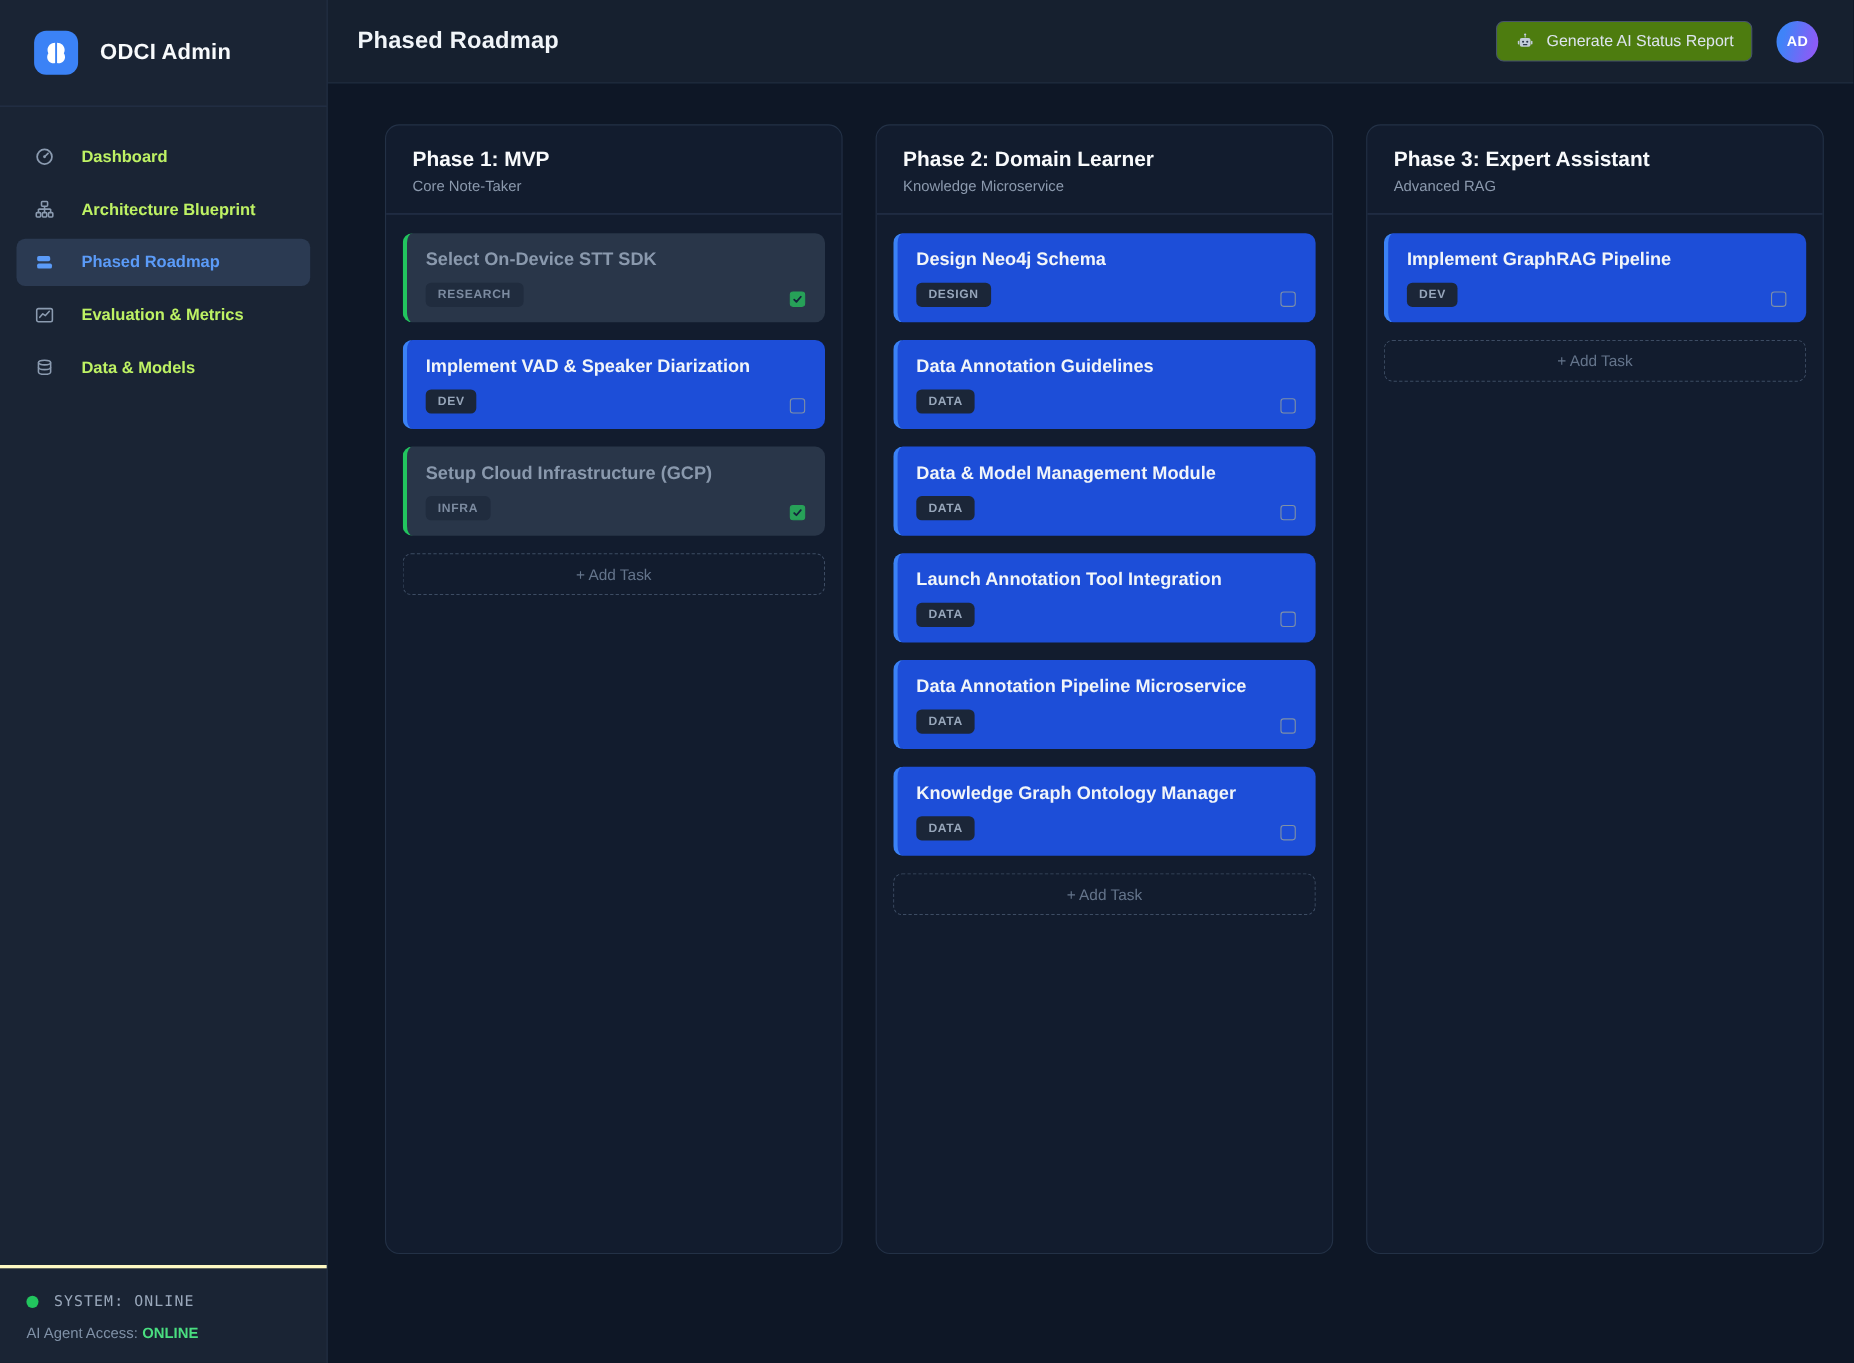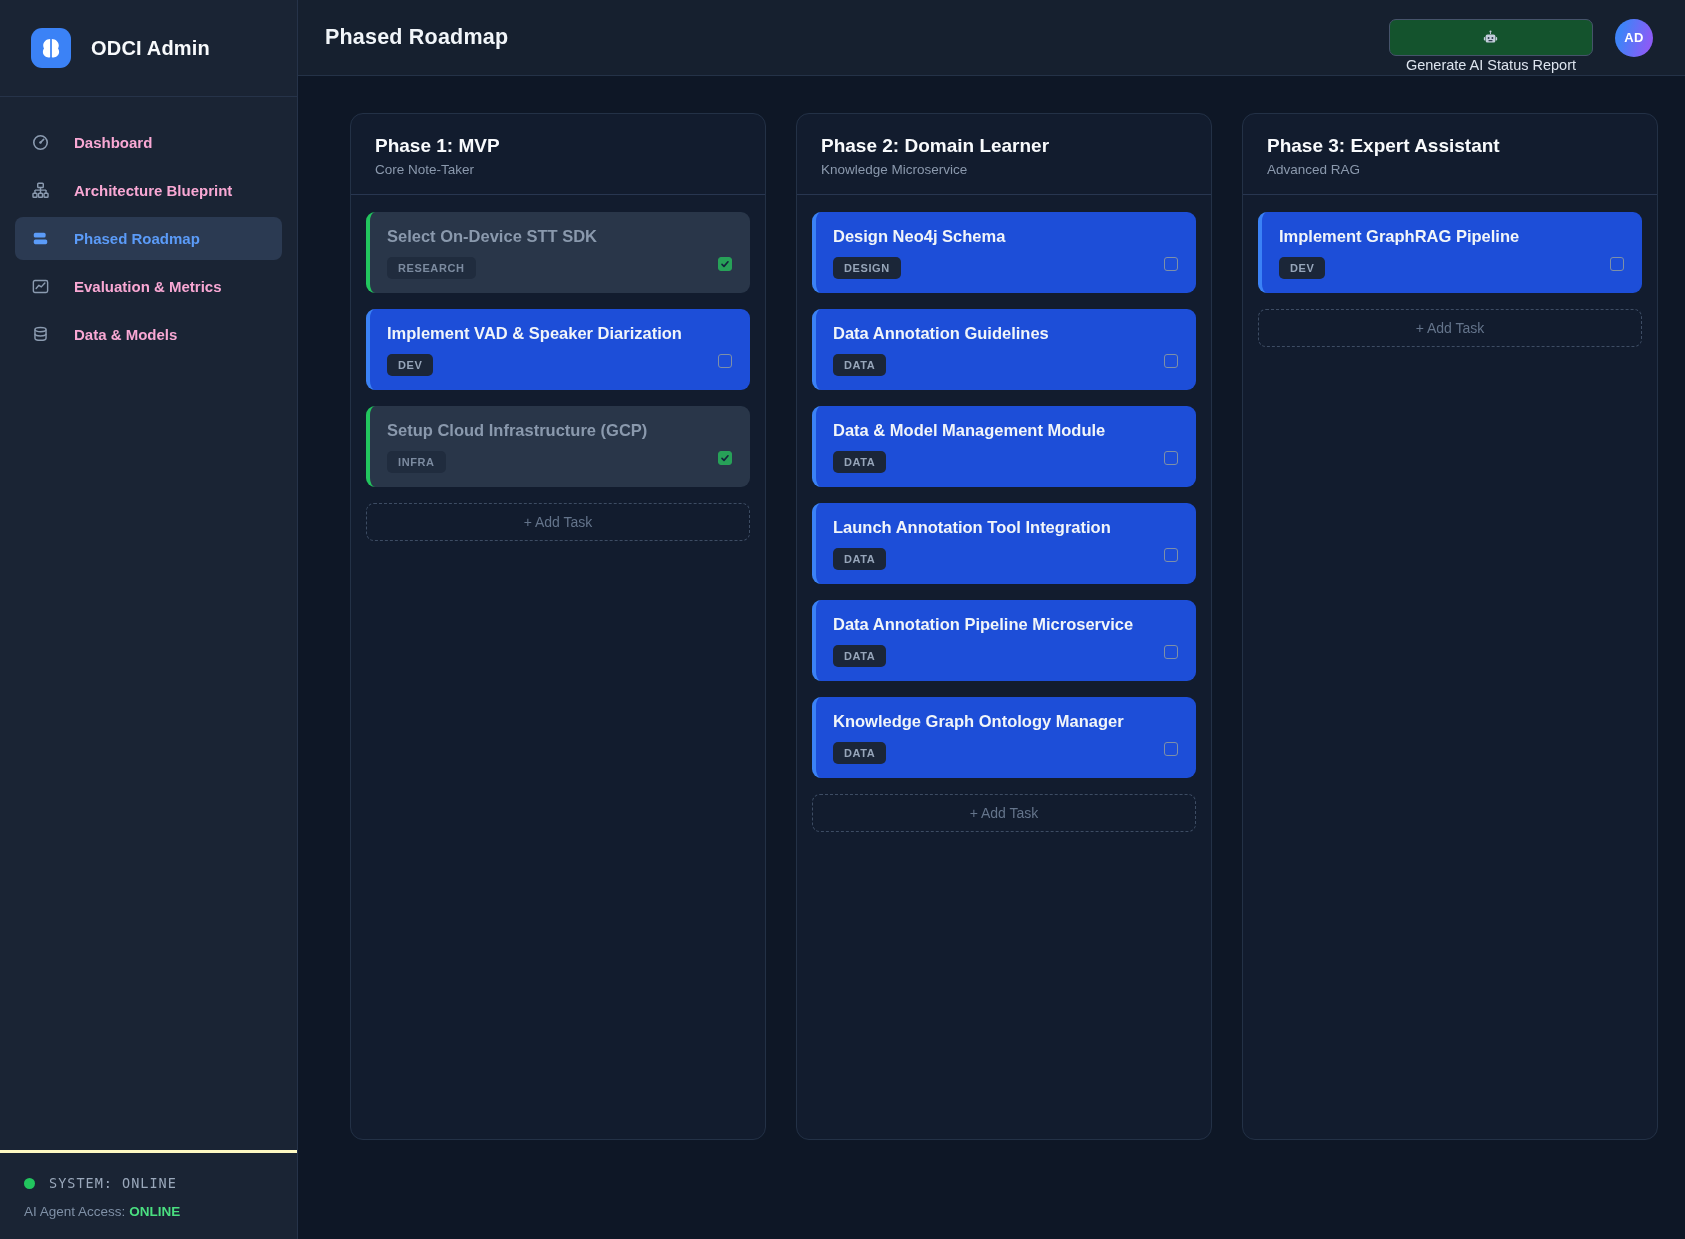--- a/index.html
+++ b/index.html
@@ -20,21 +20,21 @@
   }
   .brand-icon {
     width:40px; height:40px; border-radius:11px; background:#3b82f6;
     display:flex; align-items:center; justify-content:center; flex:0 0 auto;
   }
   .brand-title { font-size:20px; font-weight:700; color:#f8fafc; letter-spacing:.2px; }
   .nav { list-style:none; padding:24px 15px; display:flex; flex-direction:column; gap:5px; }
   .nav-item {
     display:flex; align-items:center; gap:24px;
     padding:12px 16px; border-radius:8px; cursor:pointer;
-    color:#f9a8d4; font-size:15px; font-weight:600;
+    color:#bef264; font-size:15px; font-weight:600;
   }
   .nav-item .nav-ico { width:19px; height:19px; display:flex; align-items:center; justify-content:center; color:#8b9bb0; }
   .nav-item.active { background:#2b3a52; color:#5b9bf8; }
   .nav-item.active .nav-ico { color:#5b9bf8; }
   .sidebar-footer {
     margin-top:auto; border-top:3px solid #fef9c3; padding:22px 24px 20px 24px;
   }
   .sys-line {
     display:flex; align-items:center; gap:14px;
     font-family:"DejaVu Sans Mono","Liberation Mono",monospace;
@@ -46,23 +46,23 @@
   
   .main { flex:1; display:flex; flex-direction:column; min-width:0; }
   .topbar {
     height:76px; min-height:76px; background:#16202f; border-bottom:1px solid #243247;
     display:flex; align-items:center; justify-content:space-between; padding:0 32px 0 27px;
   }
   .page-title { font-size:21.5px; font-weight:700; color:#f1f5f9; letter-spacing:.2px; }
   .topbar-right { display:flex; align-items:center; gap:22px; }
   .gen-btn {
     display:flex; align-items:center; gap:10px;
-    background:#14532d; border:1px solid #46536b; border-radius:7px;
+    background:#4d7c0f; border:1px solid #46536b; border-radius:7px;
     color:#dde4ee; font-size:14.5px; font-family:inherit;
-    padding:8px 16px; height:37px; cursor:pointer;flex-direction:column;
+    padding:8px 16px; height:37px; cursor:pointer;
   }
   .gen-btn .bot { color:#c3cddb; display:flex; }
   .avatar {
     width:38px; height:38px; border-radius:50%; cursor:pointer;
     background:linear-gradient(105deg,#3f83f8 20%,#8b5cf6 85%);
     display:flex; align-items:center; justify-content:center;
     font-size:13px; font-weight:700; color:#fff; letter-spacing:.3px;
   }
   
   .board { flex:1; background:#0e1726; padding:37px 27px 99px 52px; min-height:0; }
@@ -75,21 +75,21 @@
   }
   .column-header { padding:21px 24px 17px 24px; border-bottom:1px solid #283650; }
   .phase-title { font-size:19px; font-weight:700; color:#f8fafc; }
   .phase-subtitle { margin-top:5px; font-size:13.5px; color:#8b99ad; }
   .column-body { padding:17px 15px; display:flex; flex-direction:column; gap:16px; }
   .task-card {
     border-radius:9px; padding:15px 16px 14px 17px; cursor:pointer;
     border-left:4px solid #3b82f6; background:#1d4ed8;
   }
   .task-card .task-title { font-size:16.5px; font-weight:600; color:#f1f5f9; }
-  .task-meta { margin-top:11px; display:flex; align-items:flex-start; justify-content:space-between; }
+  .task-meta { margin-top:11px; display:flex; align-items:flex-end; justify-content:space-between; }
   .task-tag {
     display:inline-block; background:#1b2638; color:#97a6ba;
     font-size:11px; font-weight:600; letter-spacing:.6px;
     padding:5px 11px; border-radius:5px;
   }
   .checkbox {
     width:14px; height:14px; border-radius:3px; border:1.5px solid #7e90a8;
     display:flex; align-items:center; justify-content:center; cursor:pointer; margin-right:2px;
     background:transparent;
   }

